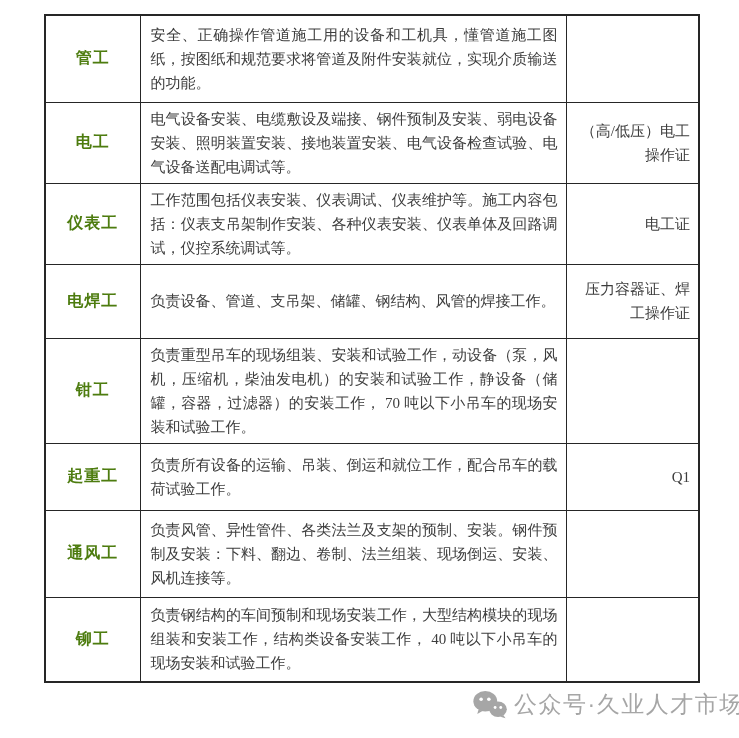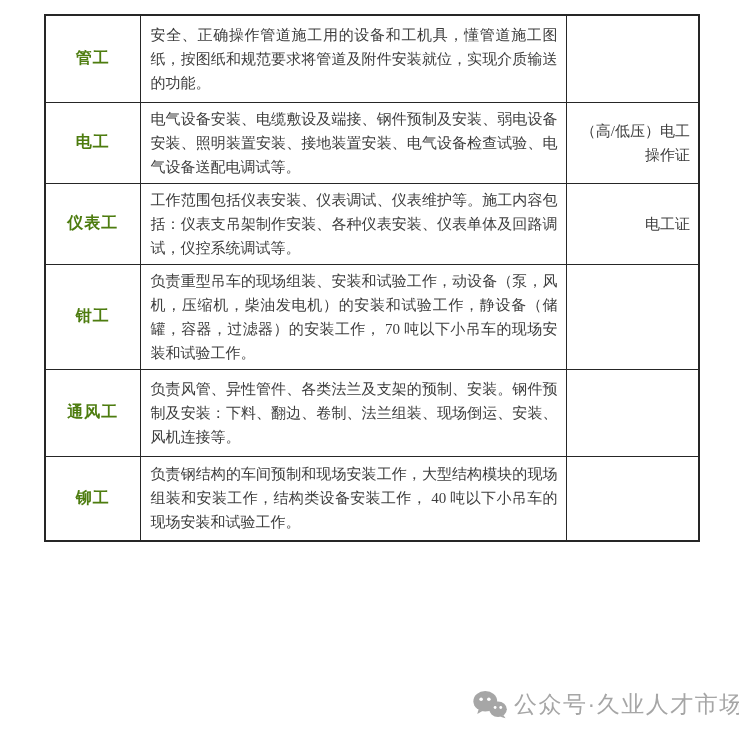--- a/index.html
+++ b/index.html
@@ -97,27 +97,37 @@
         <td class="content">电气设备安装、电缆敷设及端接、钢件预制及安装、弱电设备安装、照明装置安装、接地装置安装、电气设备检查试验、电气设备送配电调试等。</td>
         <td class="req">（高/低压）电工操作证</td>
       </tr>
 
       <tr style="height:73px">
         <td class="pos">仪表工</td>
         <td class="content">工作范围包括仪表安装、仪表调试、仪表维护等。施工内容包括：仪表支吊架制作安装、各种仪表安装、仪表单体及回路调试，仪控系统调试等。</td>
         <td class="req">电工证</td>
       </tr>
 
+      <tr style="height:74px">
+        <td class="pos">电焊工</td>
+        <td class="content">负责设备、管道、支吊架、储罐、钢结构、风管的焊接工作。</td>
+        <td class="req">压力容器证、焊工操作证</td>
+      </tr>
 
       <tr style="height:103px">
         <td class="pos">钳工</td>
         <td class="content">负责重型吊车的现场组装、安装和试验工作，动设备（泵，风机，压缩机，柴油发电机）的安装和试验工作，静设备（储罐，容器，过滤器）的安装工作， 70 吨以下小吊车的现场安装和试验工作。</td>
         <td class="req"></td>
       </tr>
 
+      <tr style="height:67px">
+        <td class="pos">起重工</td>
+        <td class="content">负责所有设备的运输、吊装、倒运和就位工作，配合吊车的载荷试验工作。</td>
+        <td class="req">Q1</td>
+      </tr>
 
       <tr style="height:87px">
         <td class="pos">通风工</td>
         <td class="content">负责风管、异性管件、各类法兰及支架的预制、安装。钢件预制及安装：下料、翻边、卷制、法兰组装、现场倒运、安装、风机连接等。</td>
         <td class="req"></td>
       </tr>
 
       <tr style="height:85px">
         <td class="pos">铆工</td>
         <td class="content">负责钢结构的车间预制和现场安装工作，大型结构模块的现场组装和安装工作，结构类设备安装工作， 40 吨以下小吊车的现场安装和试验工作。</td>

